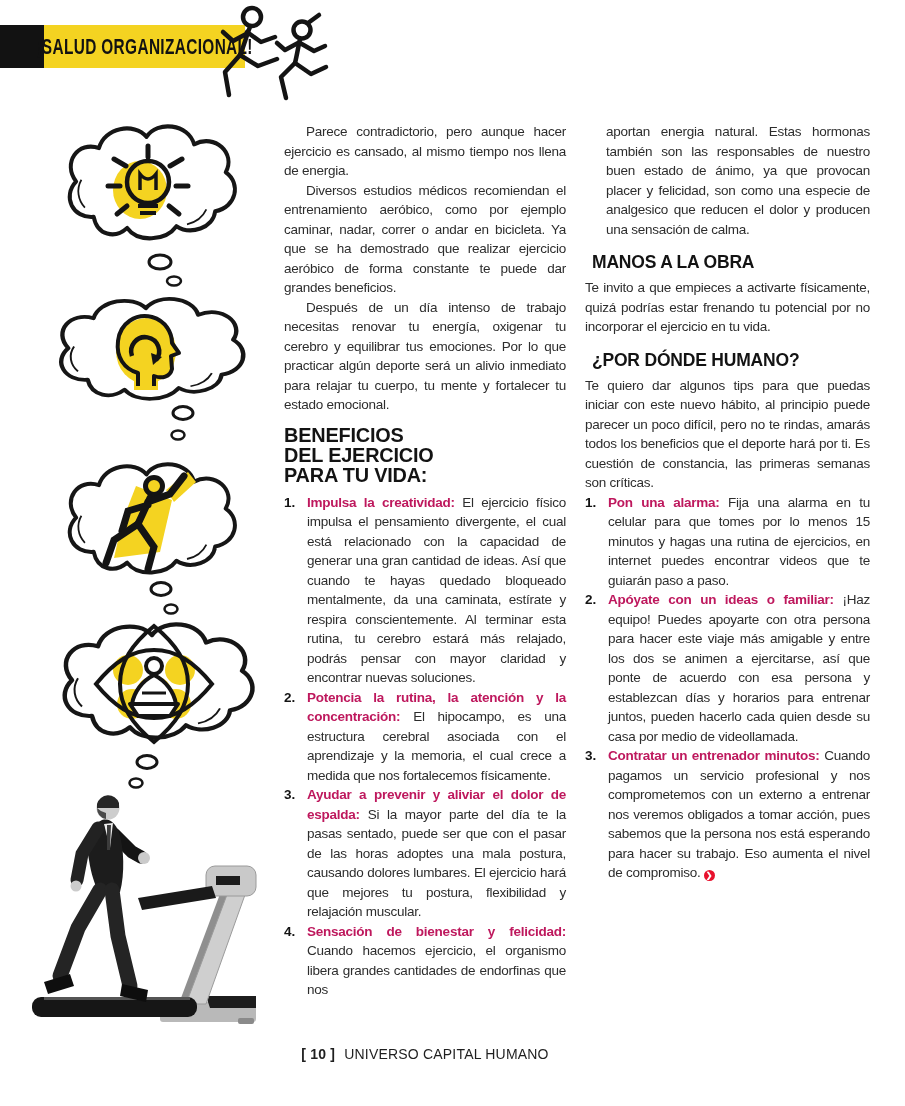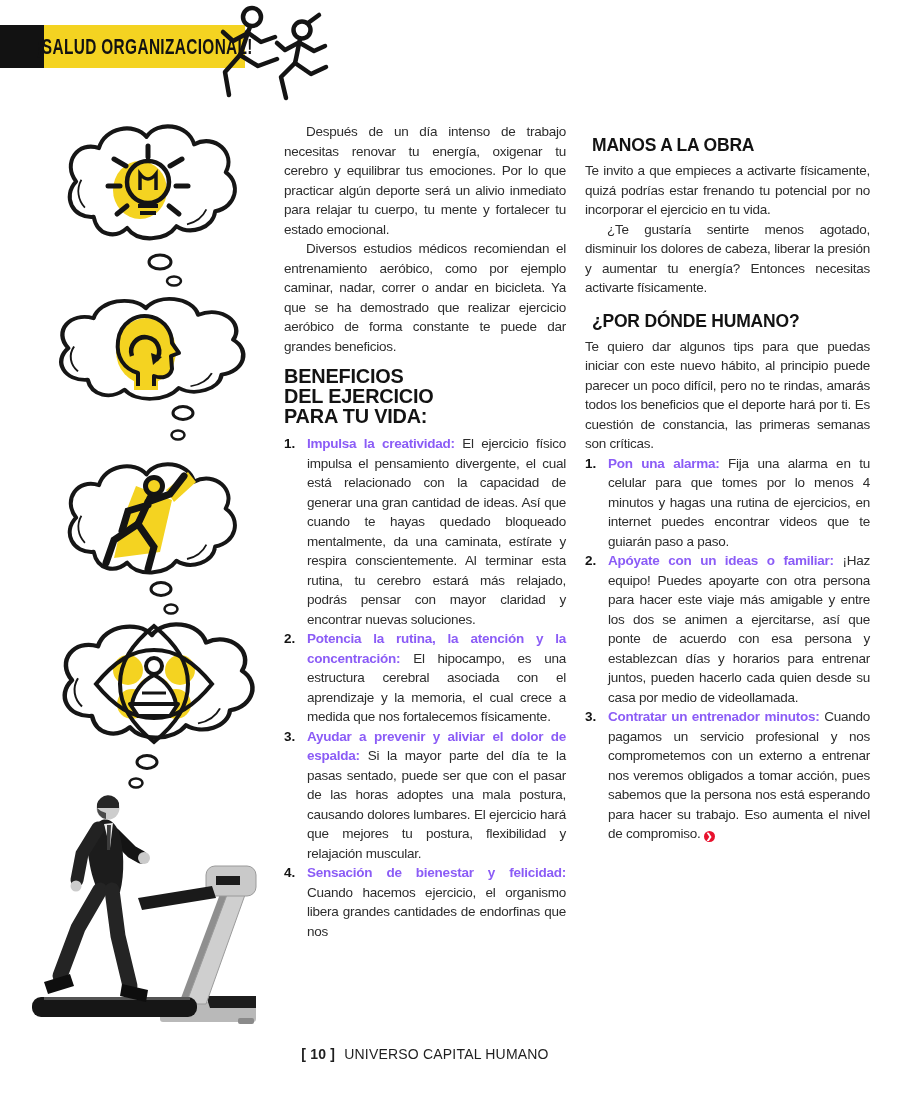--- a/index.html
+++ b/index.html
@@ -21,21 +21,21 @@
   #col-mid{left:284px;width:282px;}
   #col-right{left:585px;width:285px;}
   p.body{margin:0;font-size:13.5px;line-height:19.5px;letter-spacing:-0.25px;text-align:justify;}
   .ind{text-indent:22px;}
   .h-big{font-weight:bold;color:#131313;font-size:20.5px;line-height:20px;letter-spacing:-0.2px;
     transform:scaleX(0.97);transform-origin:left;margin:10px 0 8px;}
   .h-sub{font-weight:bold;color:#131313;font-size:17.5px;letter-spacing:-0.2px;margin:13px 7px 5px;}
   .li{display:flex;}
   .num{flex:0 0 23px;width:23px;font-weight:bold;font-size:13.5px;line-height:19.5px;color:#131313;}
   .li-body{flex:1;font-size:13.5px;line-height:19.5px;letter-spacing:-0.25px;text-align:justify;}
-  .li-body b{color:#8b5cf6;}
+  .li-body b{color:#be185d;}
   .cont{padding-left:21px;}
   
   .footer{position:absolute;left:284px;top:1046px;width:282px;text-align:center;
     font-size:14px;color:#1f1f1f;letter-spacing:0.2px;white-space:nowrap;}
   .footer .pg{font-weight:bold;margin-right:9px;}
   
   .endmark{display:inline-block;width:11px;height:11px;border-radius:50%;background:#E8112D;
     color:#fff;font-size:8px;line-height:11px;text-align:center;font-weight:bold;
     vertical-align:-1px;margin-left:3px;}
   
@@ -178,22 +178,23 @@
     <path d="M87,14 A11.5,11.5 0 0 1 109,13 L109,18 L87,18 Z" fill="#262626"></path>
     <path d="M87,18 q0,9 9,11 l0,-6 q-5,-1 -9,-5 z" fill="#4a4a4a"></path>
     <path d="M90,100 L68,138 L50,186" stroke="#242424" stroke-width="15" stroke-linecap="round" fill="none"></path>
     <path d="M102,100 L108,146 L120,196" stroke="#242424" stroke-width="15" stroke-linecap="round" fill="none"></path>
     <polygon points="34,192 60,184 64,196 38,204" fill="#0e0e0e"></polygon>
     <polygon points="112,194 138,200 136,212 110,206" fill="#0e0e0e"></polygon>
   </g>
 </svg>
 
 <div class="col" id="col-mid">
+  <p class="body ind">Parece contradictorio, pero aunque hacer ejercicio es cansado, al mismo tiempo nos llena de energia.</p>
+  <p class="body ind">Diversos estudios médicos recomiendan el entrenamiento aeróbico, como por ejemplo caminar, nadar, correr o andar en bicicleta. Ya que se ha demostrado que realizar ejercicio aeróbico de forma constante te puede dar grandes beneficios.</p>
   <p class="body ind">Después de un día intenso de trabajo necesitas renovar tu energía, oxigenar tu cerebro y equilibrar tus emociones. Por lo que practicar algún deporte será un alivio inmediato para relajar tu cuerpo, tu mente y fortalecer tu estado emocional.</p>
-  <p class="body ind">Diversos estudios médicos recomiendan el entrenamiento aeróbico, como por ejemplo caminar, nadar, correr o andar en bicicleta. Ya que se ha demostrado que realizar ejercicio aeróbico de forma constante te puede dar grandes beneficios.</p>
 
   <div class="h-big">
     <div>BENEFICIOS</div>
     <div>DEL EJERCICIO</div>
     <div>PARA TU VIDA:</div>
   </div>
 
   <div class="li">
     <span class="num">1.</span>
     <div class="li-body"><b>Impulsa la creatividad:</b> <span>El ejercicio físico impulsa el pensamiento divergente, el cual está relacionado con la capacidad de generar una gran cantidad de ideas. Así que cuando te hayas quedado bloqueado mentalmente, da una caminata, estírate y respira conscientemente. Al terminar esta rutina, tu cerebro estará más relajado, podrás pensar con mayor claridad y encontrar nuevas soluciones.</span></div>
@@ -206,31 +207,31 @@
     <span class="num">3.</span>
     <div class="li-body"><b>Ayudar a prevenir y aliviar el dolor de espalda:</b> <span>Si la mayor parte del día te la pasas sentado, puede ser que con el pasar de las horas adoptes una mala postura, causando dolores lumbares. El ejercicio hará que mejores tu postura, flexibilidad y relajación muscular.</span></div>
   </div>
   <div class="li">
     <span class="num">4.</span>
     <div class="li-body"><b>Sensación de bienestar y felicidad:</b> <span>Cuando hacemos ejercicio, el organismo libera grandes cantidades de endorfinas que nos</span></div>
   </div>
 </div>
 
 <div class="col" id="col-right">
+  <p class="body cont">aportan energia natural. Estas hormonas también son las responsables de nuestro buen estado de ánimo, ya que provocan placer y felicidad, son como una especie de analgesico que reducen el dolor y producen una sensación de calma.</p>
 
   <div class="h-sub">MANOS A LA OBRA</div>
   <p class="body">Te invito a que empieces a activarte físicamente, quizá podrías estar frenando tu potencial por no incorporar el ejercicio en tu vida.</p>
-  <p class="body ind">¿Te gustaría sentirte menos agotado, disminuir los dolores de cabeza, liberar la presión y aumentar tu energía? Entonces necesitas activarte físicamente.</p>
 
   <div class="h-sub">¿POR DÓNDE HUMANO?</div>
   <p class="body">Te quiero dar algunos tips para que puedas iniciar con este nuevo hábito, al principio puede parecer un poco difícil, pero no te rindas, amarás todos los beneficios que el deporte hará por ti. Es cuestión de constancia, las primeras semanas son críticas.</p>
 
   <div class="li">
     <span class="num">1.</span>
-    <div class="li-body"><b>Pon una alarma:</b> <span>Fija una alarma en tu celular para que tomes por lo menos 4 minutos y hagas una rutina de ejercicios, en internet puedes encontrar videos que te guiarán paso a paso.</span></div>
+    <div class="li-body"><b>Pon una alarma:</b> <span>Fija una alarma en tu celular para que tomes por lo menos 15 minutos y hagas una rutina de ejercicios, en internet puedes encontrar videos que te guiarán paso a paso.</span></div>
   </div>
   <div class="li">
     <span class="num">2.</span>
     <div class="li-body"><b>Apóyate con un ideas o familiar:</b> <span>¡Haz equipo! Puedes apoyarte con otra persona para hacer este viaje más amigable y entre los dos se animen a ejercitarse, así que ponte de acuerdo con esa persona y establezcan días y horarios para entrenar juntos, pueden hacerlo cada quien desde su casa por medio de videollamada.</span></div>
   </div>
   <div class="li">
     <span class="num">3.</span>
     <div class="li-body"><b>Contratar un entrenador minutos:</b> <span>Cuando pagamos un servicio profesional y nos comprometemos con un externo a entrenar nos veremos obligados a tomar acción, pues sabemos que la persona nos está esperando para hacer su trabajo. Eso aumenta el nivel de compromiso.</span><span class="endmark">❯</span></div>
   </div>
 </div>

